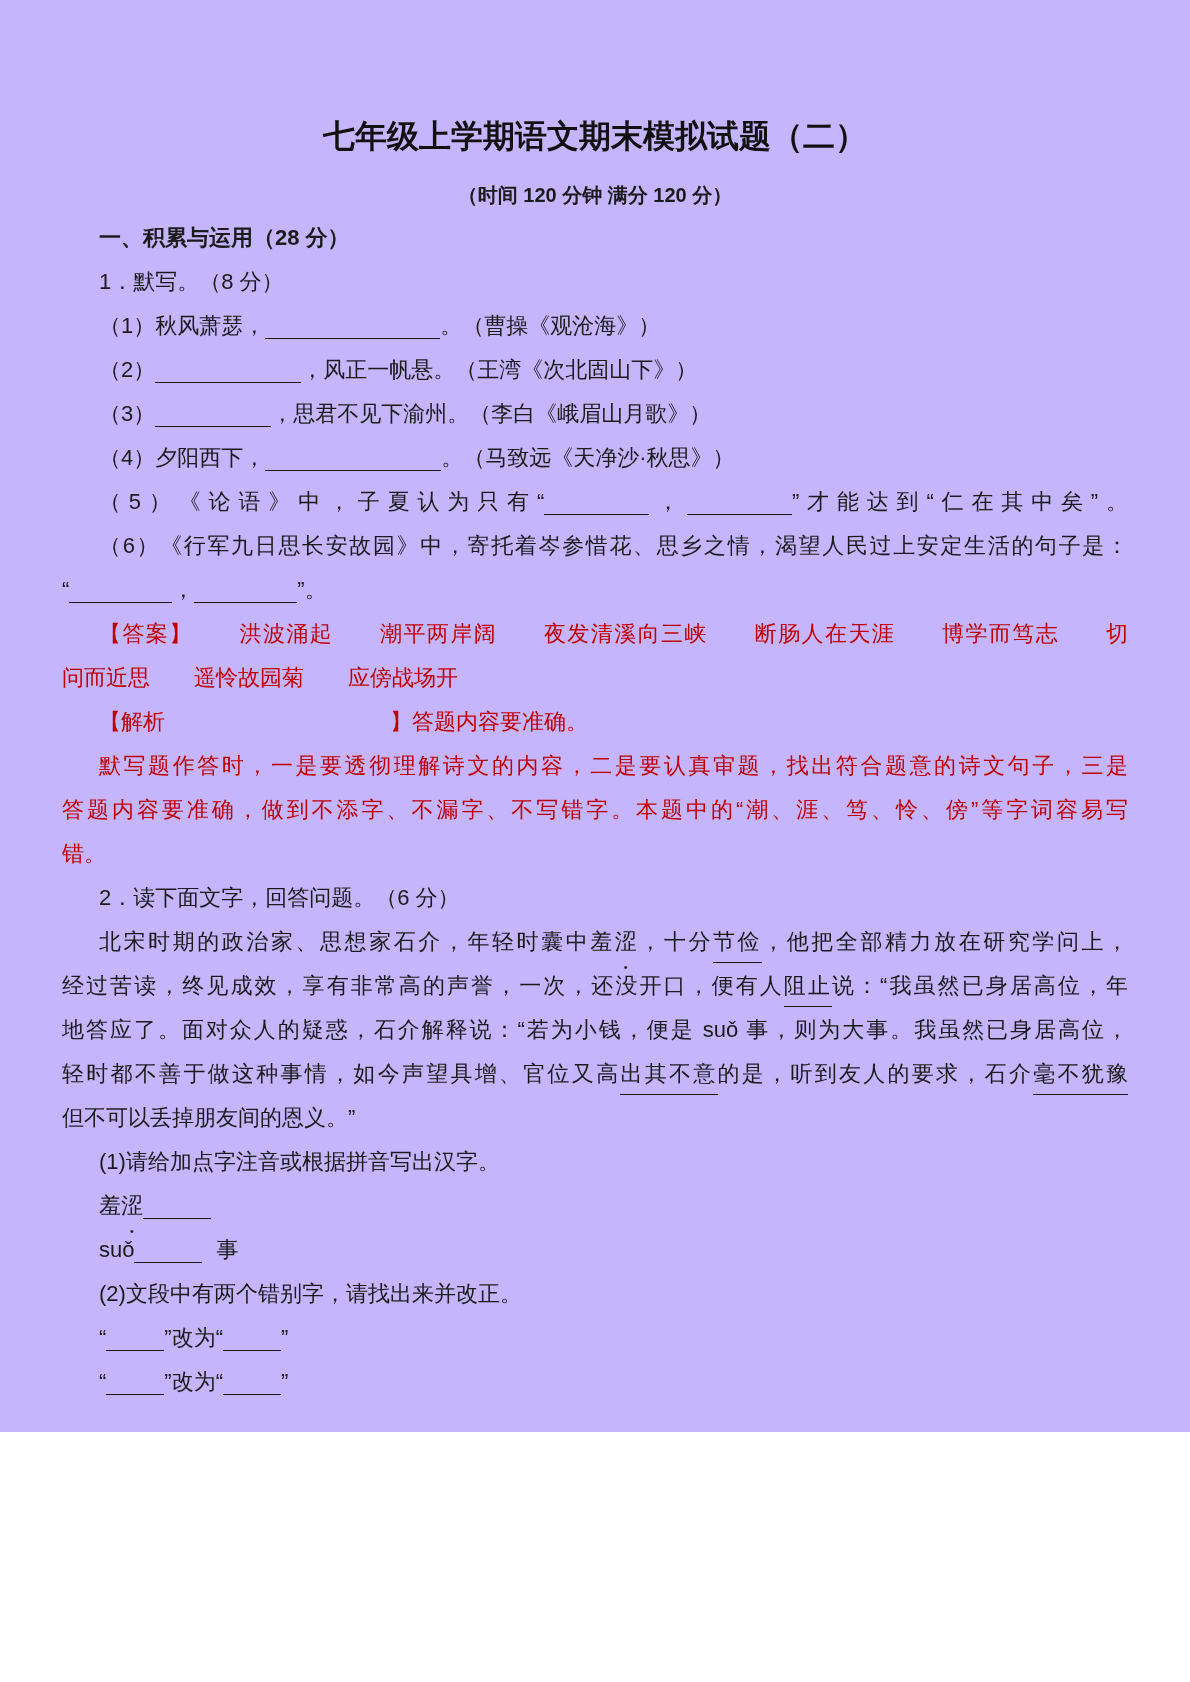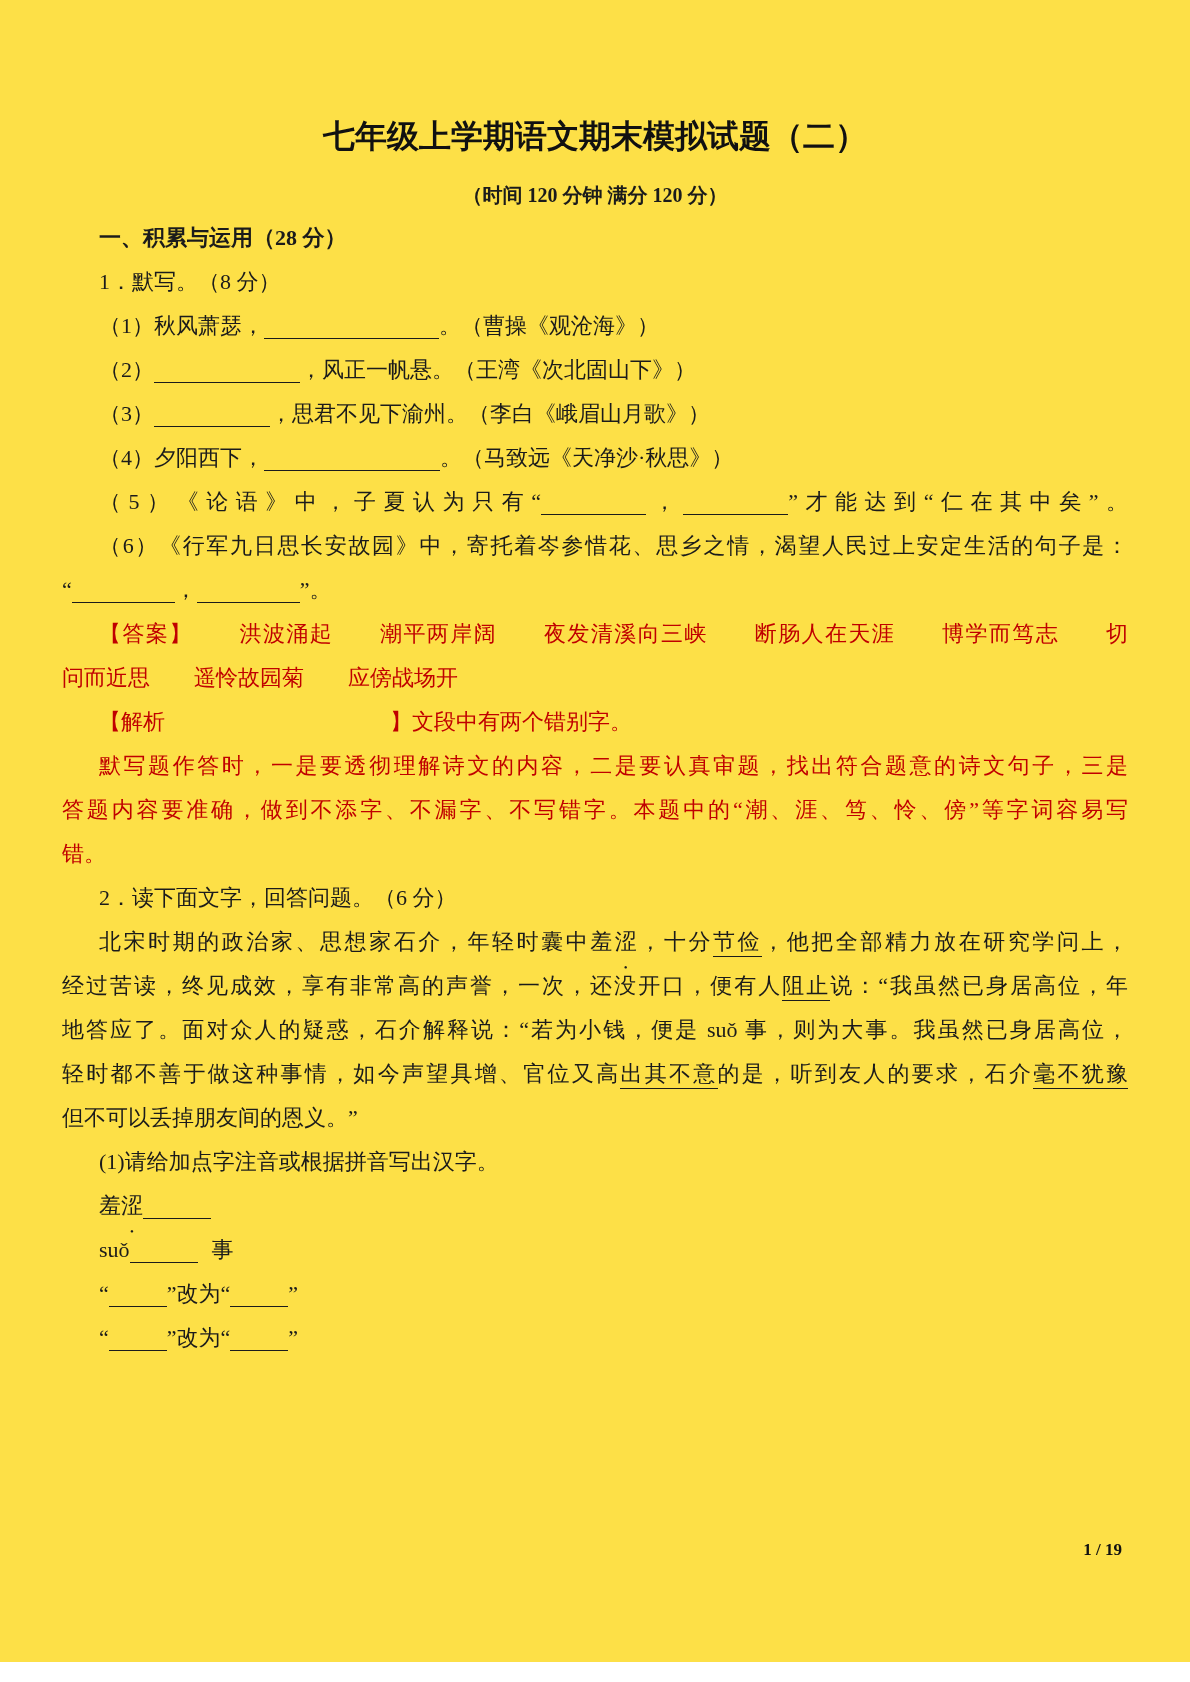--- a/index.html
+++ b/index.html
@@ -1,21 +1,21 @@
 <!DOCTYPE html>
 <html><head>
 <meta charset="utf-8">
 <style>
   html,body{margin:0;padding:0;background:#ffffff;}
   .page{
     position:relative;
-    width:1190px;height:1662px;
-    background:#fde047;
+    width:1190px;height:1432px;
+    background:#c4b5fd;
     color:#1b1b1b;
-    font-family:Liberation Serif, serif;
+    font-family:Liberation Sans, sans-serif;
     font-size:22px;
     overflow:hidden;
   }
   .title{
     margin:116px 62px 0;
     text-align:center;
     font-size:32px;
     font-weight:bold;
     line-height:40px;
     color:#111;
@@ -36,21 +36,21 @@
   
   .blank{
     display:inline-block;
     height:1em;
     border-bottom:1.5px solid #1b1b1b;
     vertical-align:-6px;
   }
   
   .gap{display:inline-block;height:1px;}
   
-  .u{border-bottom:1.5px solid #1b1b1b;padding-bottom:2px;}
+  .u{border-bottom:1.5px solid #1b1b1b;padding-bottom:8px;}
   
   .dot{position:relative;display:inline-block;}
   .dot::after{
     content:"•";
     position:absolute;
     left:50%;
     transform:translateX(-50%);
     bottom:-9px;
     font-size:11px;
     line-height:11px;
@@ -80,34 +80,35 @@
     <div class="line indent"><span>（2）</span><span class="blank" style="width: 146px;"></span><span>，风正一帆悬。（王湾《次北固山下》）</span></div>
     <div class="line indent"><span>（3）</span><span class="blank" style="width: 116px;"></span><span>，思君不见下渝州。（李白《峨眉山月歌》）</span></div>
     <div class="line indent"><span>（4）夕阳西下，</span><span class="blank" style="width: 176px;"></span><span>。（马致远《天净沙·秋思》）</span></div>
     <div class="line indent fill"><span>（5）《论语》中，子夏认为只有“</span><span class="blank" style="width: 105px;"></span><span>，</span><span class="blank" style="width: 105px;"></span><span>”才能达到“仁在其中矣”。</span></div>
     <div class="line indent fill">（6）《行军九日思长安故园》中，寄托着岑参惜花、思乡之情，渴望人民过上安定生活的句子是：</div>
     <div class="line"><span>“</span><span class="blank" style="width: 103px;"></span><span>，</span><span class="blank" style="width: 103px;"></span><span>”。</span></div>
 
     <div class="line indent red fill">【答案】　　洪波涌起　　潮平两岸阔　　夜发清溪向三峡　　断肠人在天涯　　博学而笃志　　切</div>
     <div class="line red">问而近思　　遥怜故园菊　　应傍战场开</div>
 
-    <div class="line indent red"><span>【解析</span><span class="gap" style="width: 225px;"></span><span>】文段中有两个错别字。</span></div>
+    <div class="line indent red"><span>【解析</span><span class="gap" style="width: 225px;"></span><span>】答题内容要准确。</span></div>
     <div class="line indent red fill">默写题作答时，一是要透彻理解诗文的内容，二是要认真审题，找出符合题意的诗文句子，三是</div>
     <div class="line red fill">答题内容要准确，做到不添字、不漏字、不写错字。本题中的“潮、涯、笃、怜、傍”等字词容易写</div>
     <div class="line red">错。</div>
 
     <div class="line indent">2．读下面文字，回答问题。（6 分）</div>
     <div class="line indent fill"><span>北宋时期的政治家、思想家石介，年轻时囊中羞</span><span class="dot">涩</span><span>，十分</span><span class="u">节俭</span><span>，他把全部精力放在研究学问上，</span></div>
     <div class="line fill"><span>经过苦读，终见成效，享有非常高的声誉，一次，还没开口，便有人</span><span class="u">阻止</span><span>说：“我虽然已身居高位，年</span></div>
     <div class="line fill"><span>地答应了。面对众人的疑惑，石介解释说：“若为小钱，便是 suǒ 事，则为大事。我虽然已身居高位，</span></div>
     <div class="line fill"><span>轻时都不善于做这种事情，如今声望具增、官位又高</span><span class="u">出其不意</span><span>的是，听到友人的要求，石介</span><span class="u">毫不犹豫</span></div>
     <div class="line"><span>但不可以丢掉朋友间的恩义。”</span></div>
 
     <div class="line indent">(1)请给加点字注音或根据拼音写出汉字。</div>
     <div class="line indent"><span>羞</span><span class="dot">涩</span><span class="blank" style="width: 68px;"></span></div>
     <div class="line indent"><span>suǒ</span><span class="blank" style="width: 68px;"></span><span class="gap" style="width: 14px;"></span><span>事</span></div>
 
+    <div class="line indent">(2)文段中有两个错别字，请找出来并改正。</div>
     <div class="line indent"><span>“</span><span class="blank" style="width: 58px;"></span><span>”改为“</span><span class="blank" style="width: 58px;"></span><span>”</span></div>
     <div class="line indent"><span>“</span><span class="blank" style="width: 58px;"></span><span>”改为“</span><span class="blank" style="width: 58px;"></span><span>”</span></div>
   </div>
 
   <div class="pagenum">1 / 19</div>
 </div>
 
 </body></html>

